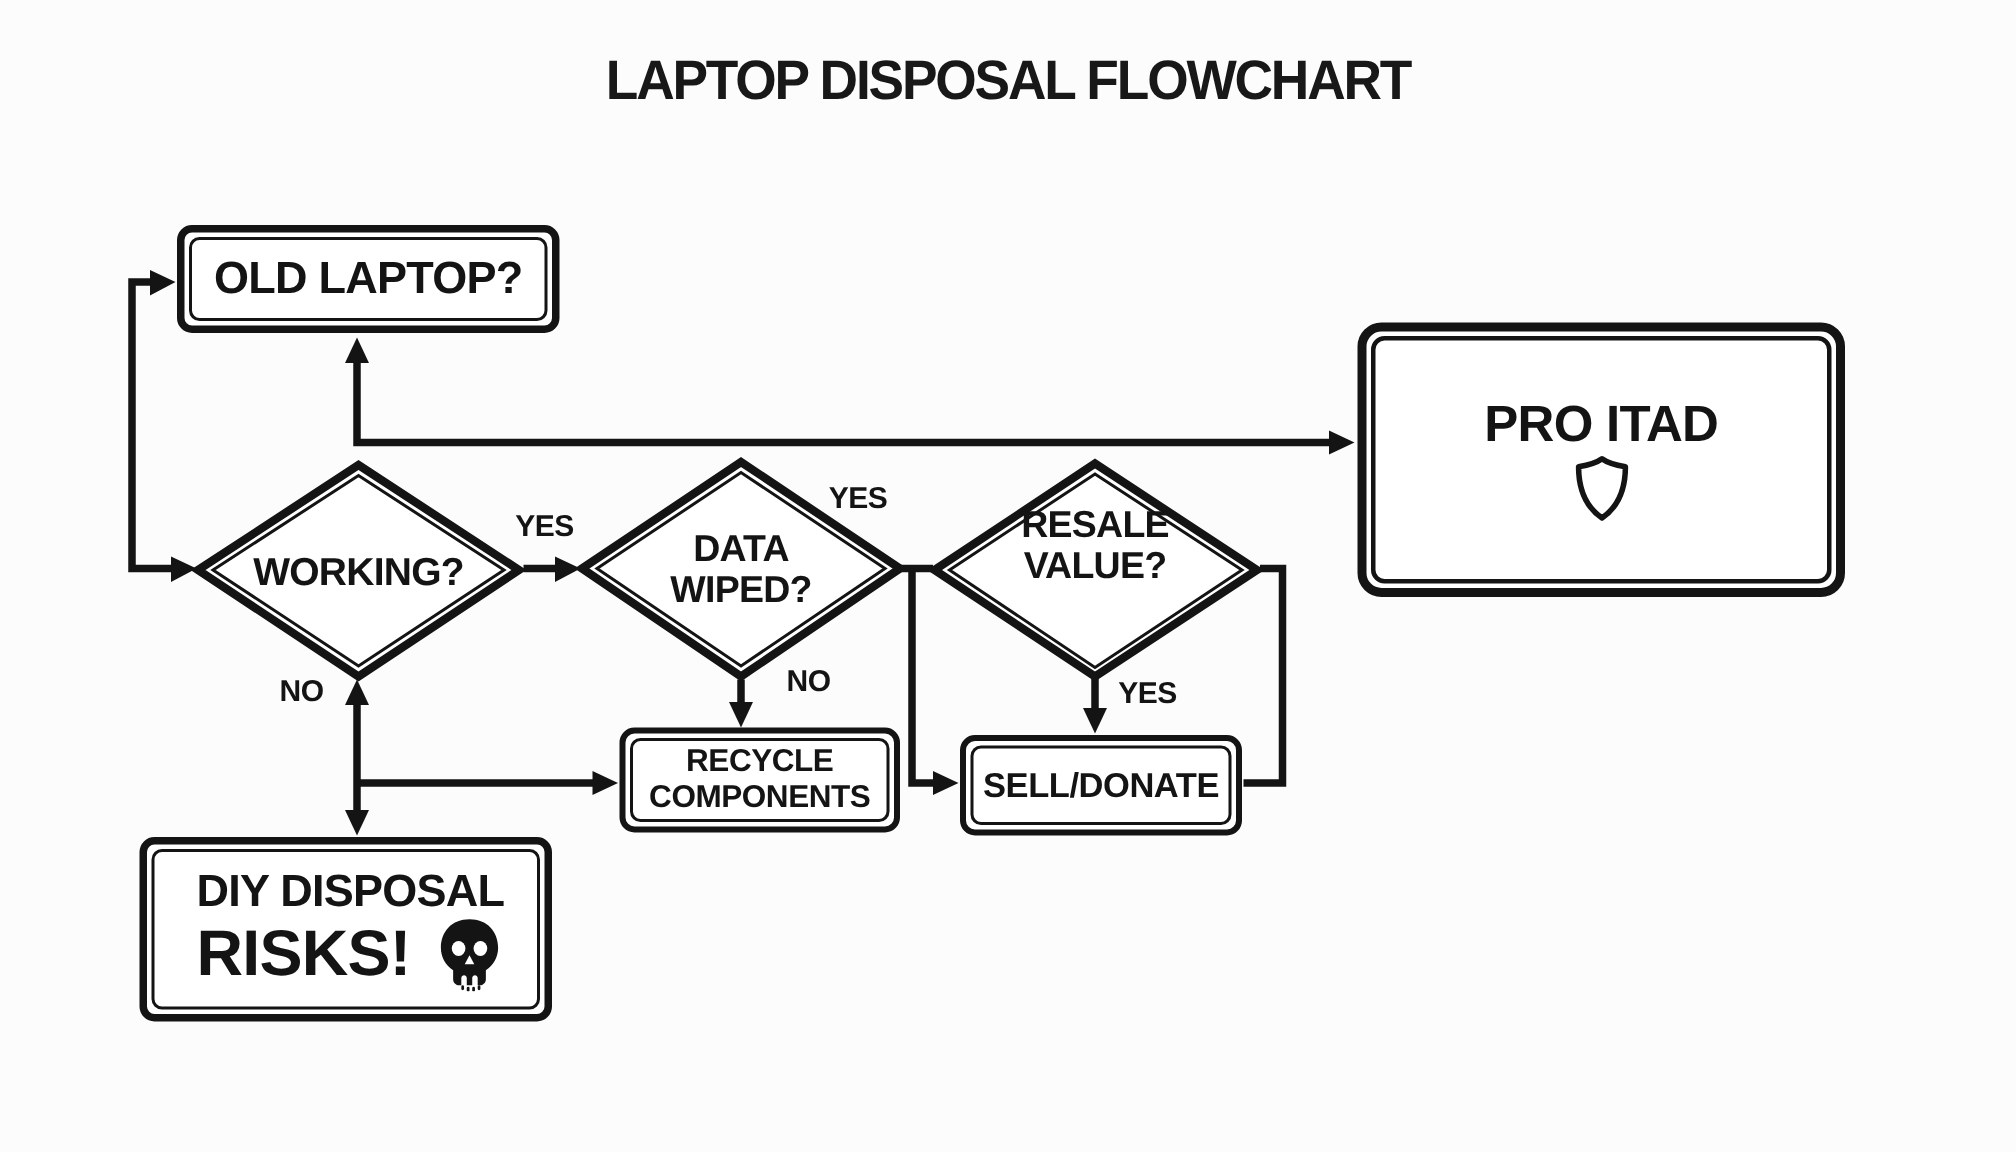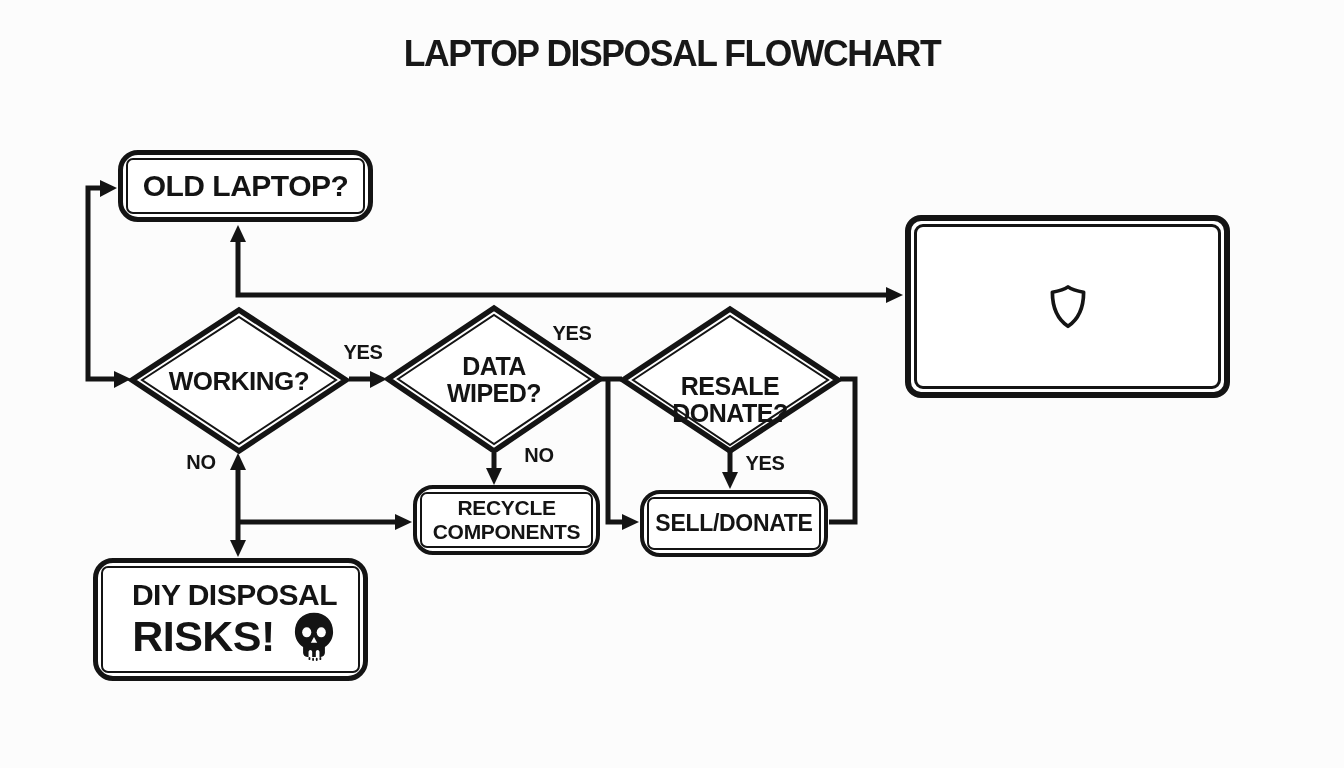--- a/index.html
+++ b/index.html
@@ -25,21 +25,21 @@
   svg.wires{position:absolute;left:0;top:0;z-index:1;}
   .wire{stroke:#141414;stroke-width:5;fill:none;}
   .arrowhead{fill:#141414;stroke:none;}
   .diamond-outer{fill:#ffffff;stroke:#141414;stroke-width:5.5;}
   .diamond-inner{fill:none;stroke:#141414;stroke-width:2;}
 
   
   .box{
     position:absolute;z-index:2;
     background:#ffffff;
-    border:5px solid #141414;border-radius:20px;
+    border:5px solid #141414;border-radius:10px;
     padding:3px;box-sizing:border-box;
   }
   .box-inner{
     width:100%;height:100%;box-sizing:border-box;
     border:2px solid #141414;border-radius:7px;
     display:flex;flex-direction:column;
     align-items:center;justify-content:center;
     line-height:1.12;
   }
   .box.heavy{border-width:6px;border-radius:16px;}
@@ -48,21 +48,21 @@
   
   .t-old{font-size:30px;font-weight:700;letter-spacing:-.5px;}
   .t-recycle{font-size:21px;font-weight:700;letter-spacing:-.3px;text-align:center;}
   .t-sell{font-size:23px;font-weight:700;letter-spacing:-.3px;}
   .t-pro1{font-size:34px;font-weight:700;letter-spacing:-.5px;}
   .t-pro2{font-size:22px;font-weight:700;letter-spacing:-.8px;margin-top:1px;}
   .t-pro3{font-size:40px;font-weight:700;letter-spacing:-.5px;}
   .row{display:flex;align-items:center;gap:14px;}
   .t-diy1{font-size:30px;font-weight:700;letter-spacing:-.5px;}
   .t-diy2{font-size:43px;font-weight:700;letter-spacing:-.5px;}
-  .diy-inner{align-items:center;padding-left:8px;}
+  .diy-inner{align-items:flex-start;padding-left:28px;}
   .diy-inner .row{gap:16px;}
 
   
   .dtext{
     position:absolute;z-index:2;
     display:flex;flex-direction:column;align-items:center;justify-content:center;
     font-weight:700;line-height:1.1;text-align:center;
     transform:translate(-50%,-50%);
   }
   .dtext.one{font-size:26px;letter-spacing:-.5px;}
@@ -134,27 +134,28 @@
     <div class="box-inner">
       <span class="t-old">OLD LAPTOP?</span>
     </div>
   </div>
 
   <div class="dtext two" style="left:494px;top:380px;width:170px;height:70px;">
     <span>DATA</span>
     <span>WIPED?</span>
   </div>
   <div class="dtext one" style="left:239px;top:381px;width:190px;height:60px;">WORKING?</div>
-  <div class="dtext two" style="left:730px;top:400px;width:170px;height:70px;">
+  <div class="dtext two" style="left:730px;top:364px;width:170px;height:70px;">
     <span>RESALE</span>
-    <span>DONATE?</span>
+    <span>VALUE?</span>
   </div>
 
   <div class="box heavy" style="left:905px;top:215px;width:325px;height:183px;">
     <div class="box-inner">
+      <span class="t-pro1">PRO ITAD</span>
       <span class="row">
         <span class="icon">
           <svg width="42" height="46" viewBox="0 0 100 112">
             <path d="M50 7 C42 13 30 17 12 20 c0 37 13 66 38 83 25-17 38-46 38-83 C70 17 58 13 50 7 z" fill="none" stroke="#141414" stroke-width="9" stroke-linejoin="round"></path>
           </svg>
         </span>
       </span>
     </div>
   </div>
 

